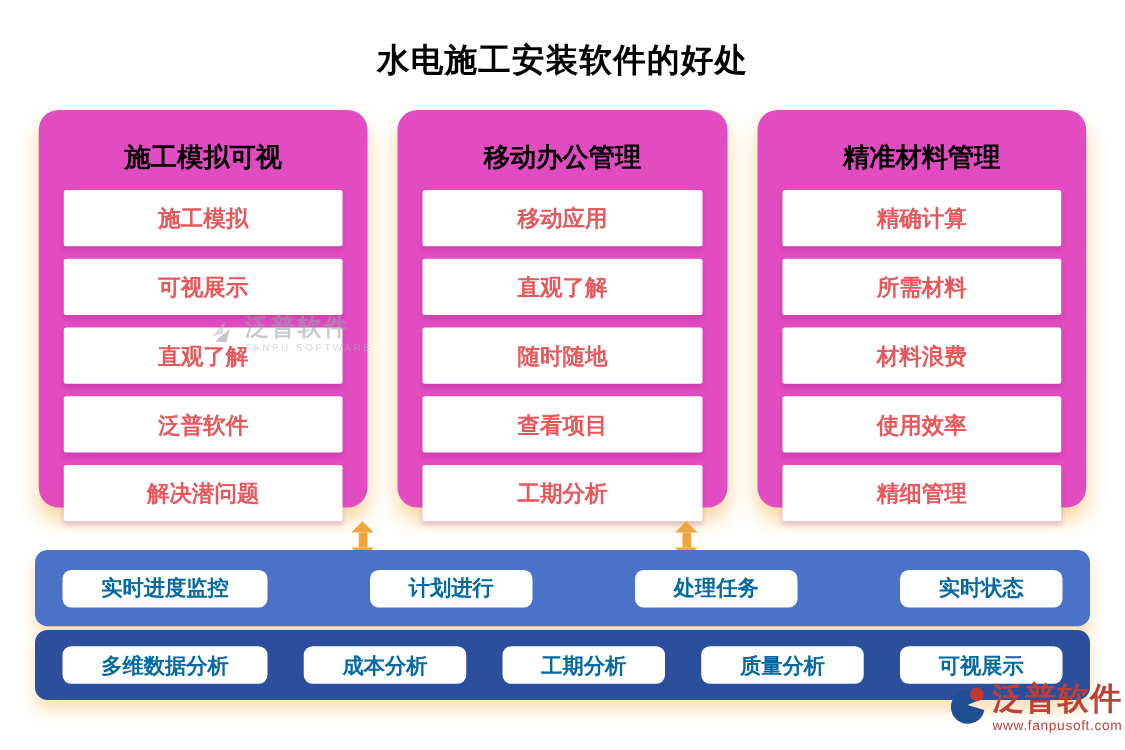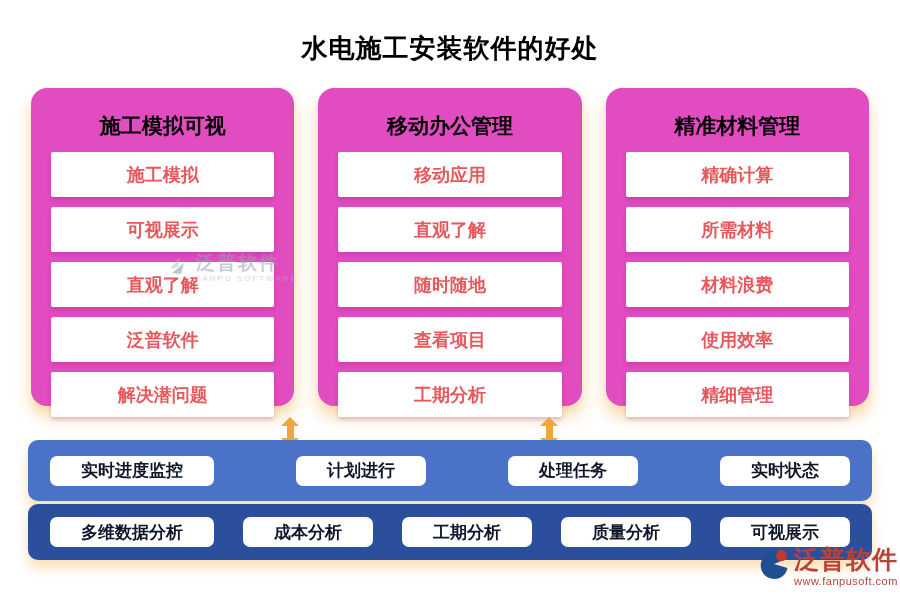--- a/index.html
+++ b/index.html
@@ -48,21 +48,21 @@
     position:absolute;left:28px;width:844px;border-radius:10px;
     display:flex;align-items:center;justify-content:space-between;
     padding:0 22px;box-sizing:border-box;
     box-shadow:0 8px 12px rgba(247,209,149,.7);
   }
   .flow-row.row1{top:440px;height:61px;background:var(--row1-blue,#4A72C7);}
   .flow-row.row2{top:504px;height:56px;background:var(--row2-blue,#2B4F9C);}
   .row-item{
     background:#fff;border-radius:7px;height:30px;padding:0 31px;
     display:flex;align-items:center;justify-content:center;
-    font-size:17px;font-weight:bold;color:#0f172a;white-space:nowrap;
+    font-size:17px;font-weight:bold;color:#0369a1;white-space:nowrap;
   }
   .watermark-center{
     position:absolute;left:166px;top:253px;opacity:.55;display:flex;align-items:flex-start;gap:4px;
     pointer-events:none;
   }
   .watermark-center .wm-text{line-height:1;}
   .watermark-center .wm-cn{font-size:19px;font-weight:bold;color:#9aa2ad;letter-spacing:2px;}
   .watermark-center .wm-en{font-size:8px;color:#aeb6c0;letter-spacing:2px;margin-top:3px;}
   .brand-footer{
     position:absolute;left:757px;top:547px;display:flex;align-items:flex-start;gap:3px;

